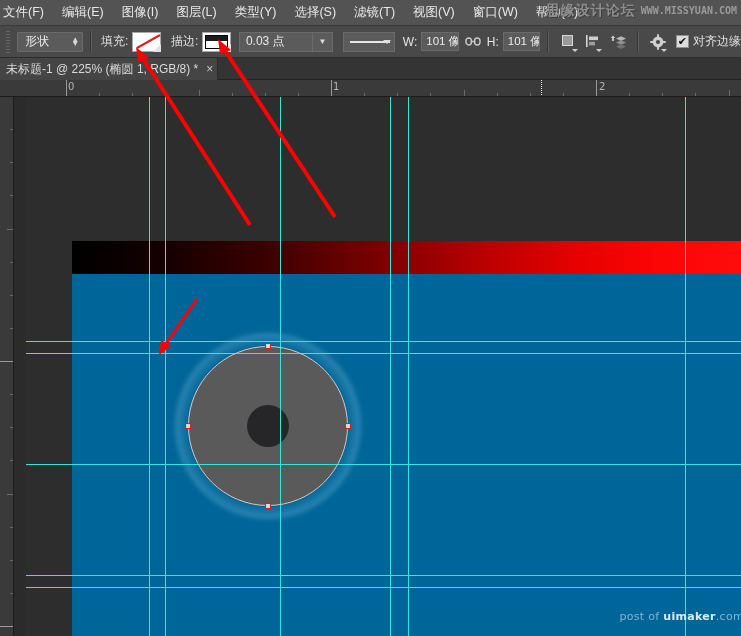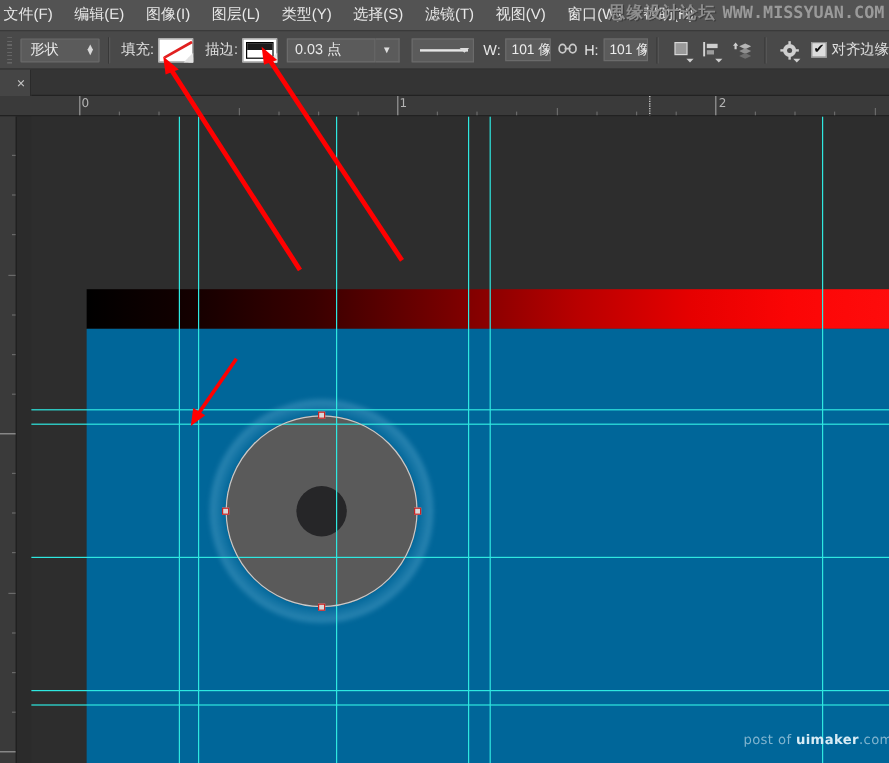--- a/index.html
+++ b/index.html
@@ -52,21 +52,21 @@
   }
   .wm-cn {
     font-size: 14px;
     font-weight: bold;
     color: #8e8e8e;
     text-shadow: 1px 1px 0 #3e3e3e;
     letter-spacing: 1px;
     font-family: "DejaVu Sans", sans-serif;
   }
   .wm-en {
-    font-size: 14px;
+    font-size: 10px;
     font-weight: bold;
     color: #9a9a9a;
     letter-spacing: 0px;
     font-family: "DejaVu Sans Mono", monospace;
     padding-bottom: 1px;
   }
 
   
   .optionsbar {
     position: absolute;
@@ -493,20 +493,21 @@
     </div>
 
     <div style="display:flex;align-items:center;margin-left:6px;">
       <span class="checkbox">✔</span>
       <span class="opt-label" style="margin:0;">对齐边缘</span>
     </div>
   </div>
 
   <div class="tabbar">
     <div class="doctab">
+      <span>未标题-1 @ 225% (椭圆 1, RGB/8) *</span>
       <span class="tab-close">×</span>
     </div>
   </div>
 
   <div class="ruler-h">
     <div id="hruler-ticks">
         <div class="rl-major" style="left:66px;top:0;width:1px;height:17px;"></div>
         <div class="rl-minor" style="left:99.125px;top:13px;width:1px;height:4px;"></div>
         <div class="rl-minor" style="left:132.25px;top:13px;width:1px;height:4px;"></div>
         <div class="rl-minor" style="left:165.375px;top:13px;width:1px;height:4px;"></div>

